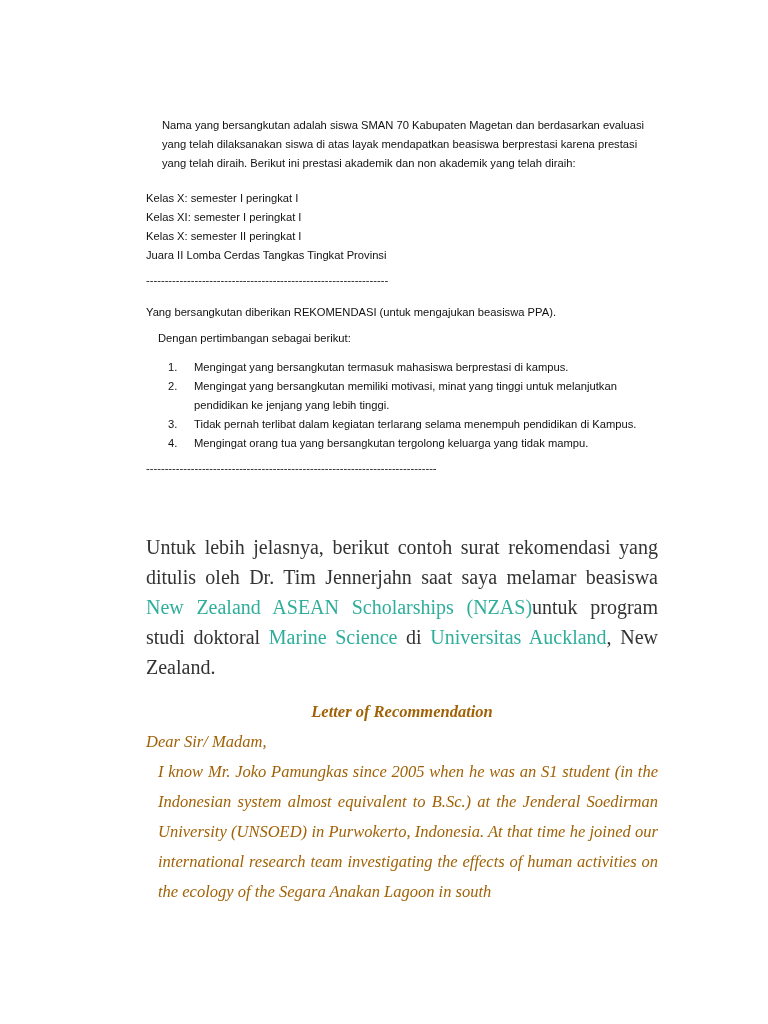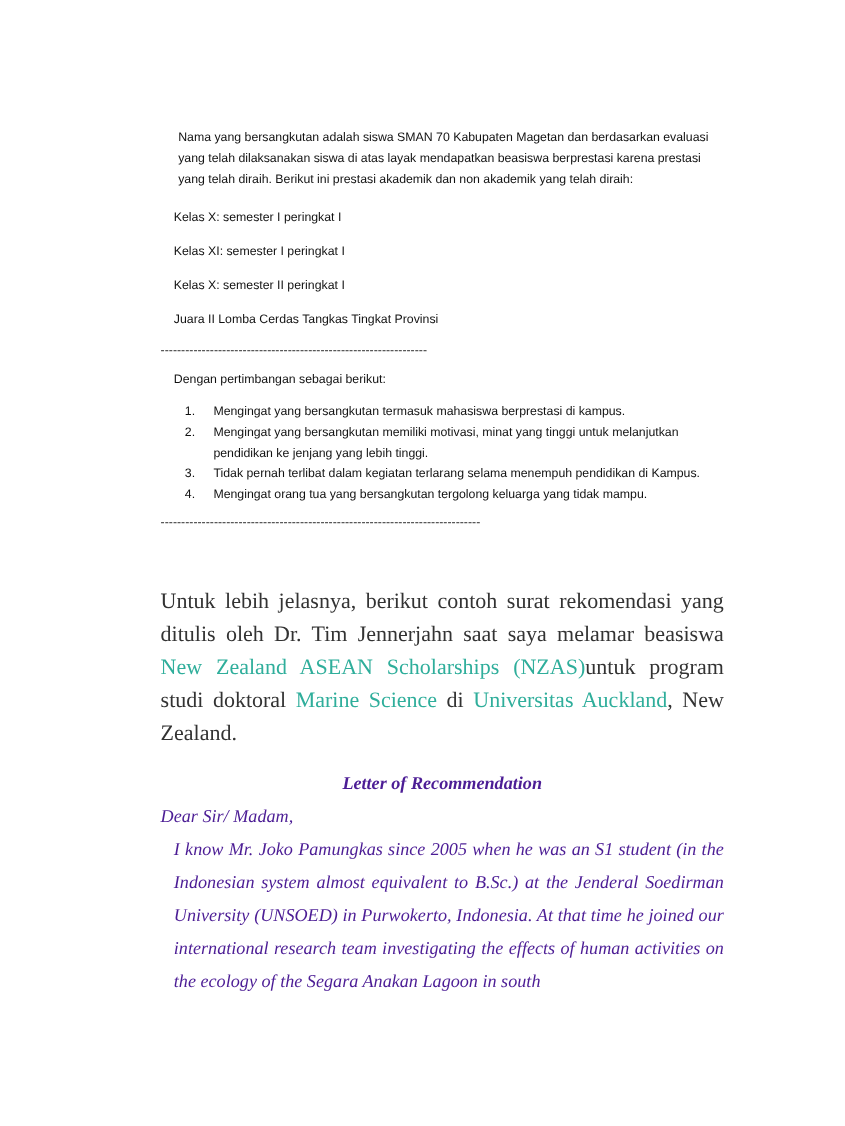--- a/index.html
+++ b/index.html
@@ -3,50 +3,51 @@
 <meta charset="utf-8">
 <style>
   html, body { margin: 0; padding: 0; background: #ffffff; }
   body { width: 768px; height: 1024px; position: relative; overflow: hidden; }
   .sans { font-family: "Liberation Sans", "DejaVu Sans", sans-serif; font-size: 11.2px; color: #111; }
   .serif { font-family: "Liberation Serif", "DejaVu Serif", serif; color: #333; }
 
   #embed { position: absolute; left: 146px; top: 100px; width: 520px; }
   .p1 { line-height: 19px; margin: 16px; }
   .ach { margin-top: 8px; line-height: 19px; }
-  .ach div { margin: 12px; }
+  .ach div { margin: 0; }
   .dash { margin-top: 9px; line-height: 12px; letter-spacing: 0; color: #222; white-space: nowrap; overflow: hidden; }
   .rec { margin-top: 20px; }
   .consid { margin-top: 14px; padding-left: 12px; }
   ol.list { margin: 14px 0 0 0; padding: 0; list-style: none; }
   ol.list li { position: relative; padding-left: 48px; line-height: 19px; }
   ol.list li .num { position: absolute; left: 22px; }
   .dash2 { margin-top: 9px; }
 
   #article { position: absolute; left: 146px; top: 532px; width: 512px; font-size: 20px; line-height: 30px; text-align: justify; }
   #article p { margin: 0; text-align: justify; text-align-last: left; }
   .link { color: #2fae9b; }
 
-  #letter { position: absolute; left: 146px; top: 697px; width: 512px; font-size: 16.5px; font-style: italic; color: #4c1d95; }
+  #letter { position: absolute; left: 146px; top: 697px; width: 512px; font-size: 16.5px; font-style: italic; color: #a16207; }
   .letter-title { text-align: center; font-weight: bold; line-height: 30px; }
   .salutation { line-height: 30px; }
   .body { line-height: 30px; text-align: justify; margin-left: 12px; }
 </style>
 </head>
 <body>
 
 <div id="embed" class="sans">
   <p class="p1">Nama yang bersangkutan adalah siswa SMAN 70 Kabupaten Magetan dan berdasarkan evaluasi yang telah dilaksanakan siswa di atas layak mendapatkan beasiswa berprestasi karena prestasi yang telah diraih. Berikut ini prestasi akademik dan non akademik yang telah diraih:</p>
   <div class="ach">
     <div>Kelas X: semester I peringkat I</div>
     <div>Kelas XI: semester I peringkat I</div>
     <div>Kelas X: semester II peringkat I</div>
     <div>Juara II Lomba Cerdas Tangkas Tingkat Provinsi</div>
   </div>
   <div class="dash">-----------------------------------------------------------------</div>
+  <div class="rec">Yang bersangkutan diberikan REKOMENDASI (untuk mengajukan beasiswa PPA).</div>
   <div class="consid">Dengan pertimbangan sebagai berikut:</div>
   <ol class="list">
     <li><span class="num">1.</span><span>Mengingat yang bersangkutan termasuk mahasiswa berprestasi di kampus.</span></li>
     <li><span class="num">2.</span><span>Mengingat yang bersangkutan memiliki motivasi, minat yang tinggi untuk melanjutkan pendidikan ke jenjang yang lebih tinggi.</span></li>
     <li><span class="num">3.</span><span>Tidak pernah terlibat dalam kegiatan terlarang selama menempuh pendidikan di Kampus.</span></li>
     <li><span class="num">4.</span><span>Mengingat orang tua yang bersangkutan tergolong keluarga yang tidak mampu.</span></li>
   </ol>
   <div class="dash dash2">------------------------------------------------------------------------------</div>
 </div>
 

